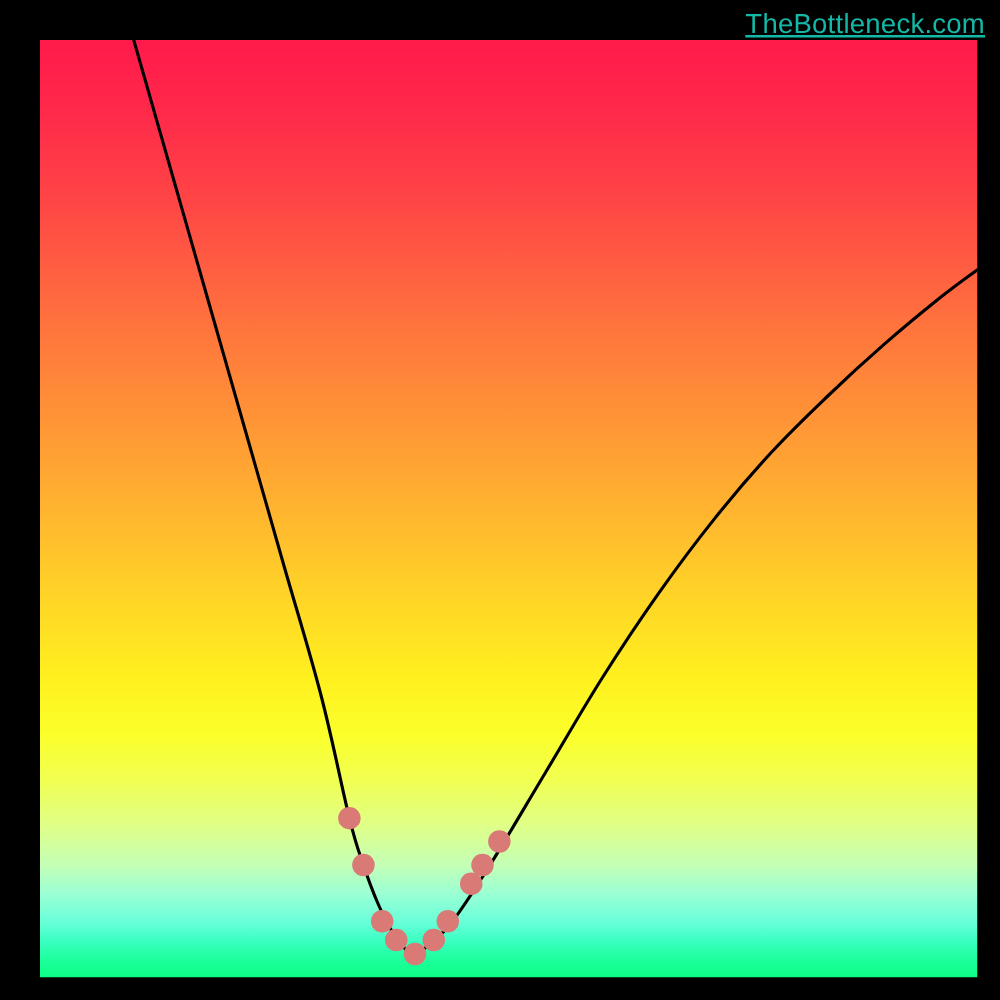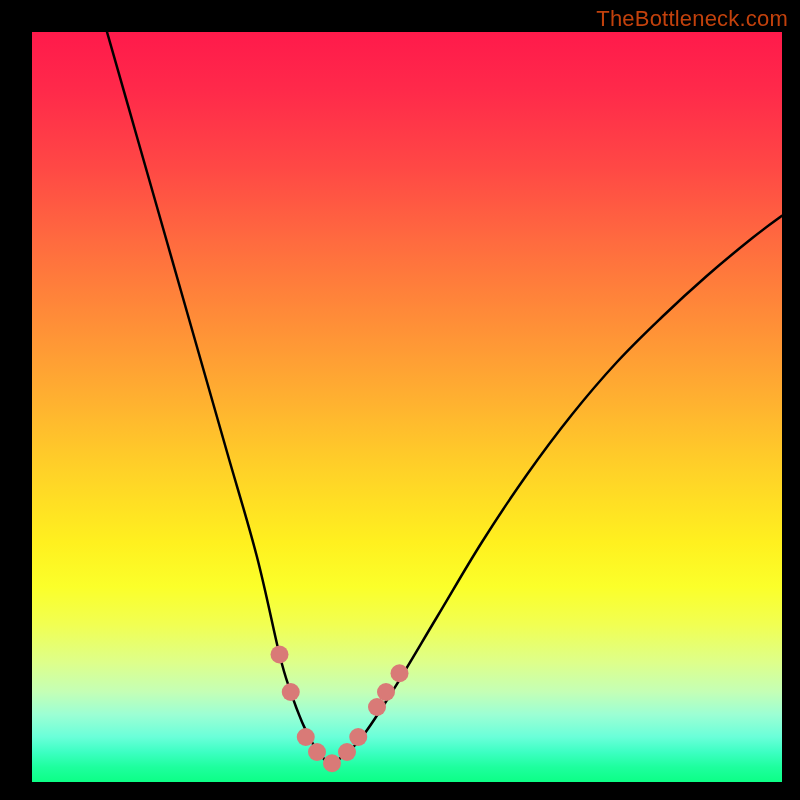--- a/index.html
+++ b/index.html
@@ -57,25 +57,26 @@
     left: 0;
     top: 0;
     width: 750px;
     height: 750px;
     overflow: visible;
   }
   .watermark {
     position: absolute;
     top: 6px;
     right: 12px;
-    color: #c2410c;
+    color: #14b8a6;
     font-size: 22px;
     font-weight: 400;
     letter-spacing: 0.2px;
     user-select: none;
+    text-decoration: underline;
   }
 </style>
 </head>
 <body>
 
 <div class="stage">
   <div class="watermark">TheBottleneck.com</div>
 
   <div class="plot">
     <div class="gradient"></div>

